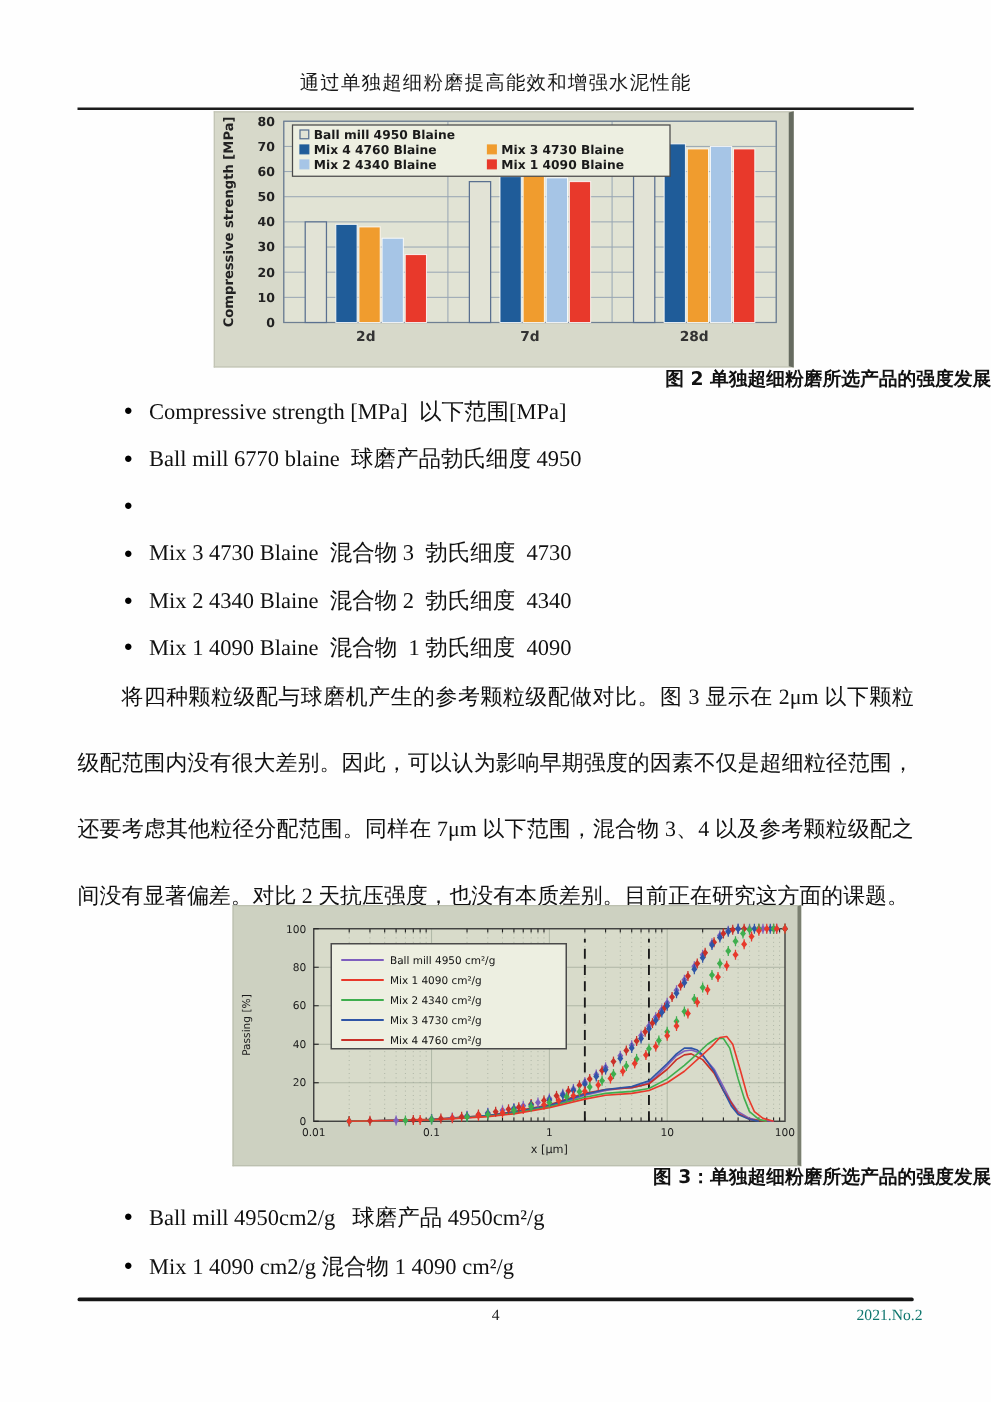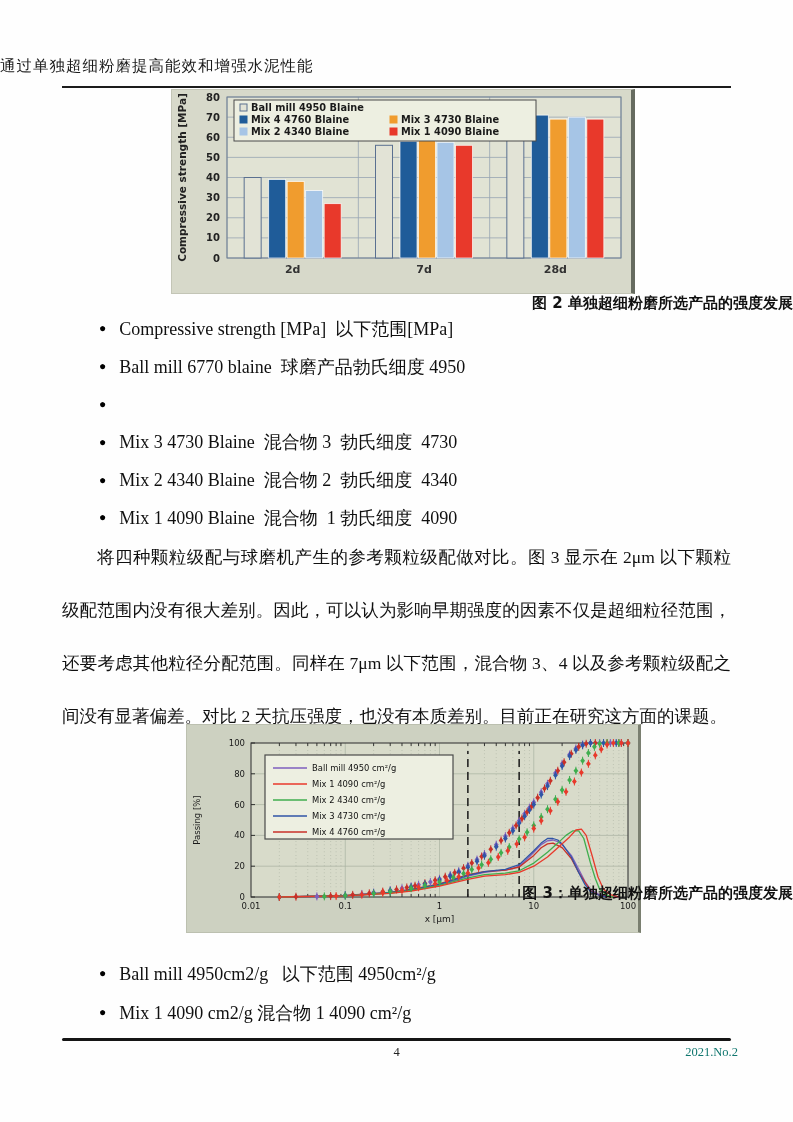--- a/index.html
+++ b/index.html
@@ -1,28 +1,28 @@
 <!DOCTYPE html>
 <html><head>
 <meta charset="utf-8">
 <style>
   html,body{margin:0;padding:0;background:#ffffff;}
   #page{position:relative;width:793px;height:1122px;background:#fefefe;margin:0 auto;overflow:hidden;
         font-family:"Liberation Serif","DejaVu Serif",serif;color:#111;}
   .abs{position:absolute;}
-  #header-title{top:56px;left:0;width:100%;font-size:15.5px;letter-spacing:1px;color:#1a1a1a;}
+  #header-title{top:56px;left:0;width:100%;text-align:center;font-size:15.5px;letter-spacing:1px;color:#1a1a1a;}
   #header-rule{top:86px;left:62px;width:669px;border-top:2px solid #1c1c1c;}
   #fig2{left:171px;top:89px;width:459px;height:203px;background:#d7d9ca;border:1px solid #c3c5b6;
         border-right:4px solid #666b60;box-sizing:content-box;}
   #fig3{left:186px;top:724px;width:451px;height:207px;background:#cdd1c1;border:1px solid #bcc0b0;
         border-right:3px solid #7a7f70;}
   .caption{left:0;width:100%;text-align:right;font-family:"DejaVu Sans","Liberation Sans",sans-serif;
            font-weight:700;font-size:15px;color:#111;}
   #caption-fig2{top:294px;}
-  #caption-fig3{top:884px;}
+  #caption-fig3{top:932px;}
   ul.bullets{list-style:none;margin:0;padding:0;left:99px;position:absolute;}
   #bullets-fig2{top:310px;width:620px;}
   #bullets-fig3{top:954px;width:620px;}
   ul.bullets li{display:flex;align-items:center;font-size:18px;color:#101010;}
   #bullets-fig2 li{height:37.8px;}
   #bullets-fig3 li{height:39px;}
   .bullet-dot{font-size:12px;margin-right:13px;flex:0 0 auto;color:#000;}
   .li-text{white-space:pre-wrap;}
   #body-paragraph{top:531px;left:62px;width:669px;font-size:17.5px;line-height:53px;
                   text-align:justify;text-indent:35px;color:#101010;margin:0;}
@@ -591,21 +591,21 @@
         <line x1="86" x2="120" y1="107" y2="107" stroke="#c93028" stroke-width="1.5"></line>
         <text x="125" y="110" font-family="&quot;DejaVu Sans&quot;,&quot;Liberation Sans&quot;,sans-serif" font-size="8.4" fill="#111">Mix 4 4760 cm²/g</text>
       </svg>
   </div>
 
   <div id="caption-fig3" class="abs caption">图 3：单独超细粉磨所选产品的强度发展</div>
 
   <ul id="bullets-fig3" class="bullets">
     <li>
         <span class="bullet-dot">●</span>
-        <span class="li-text">Ball mill 4950cm2/g   以下范围 4950cm²/g</span>
+        <span class="li-text">Ball mill 4950cm2/g   球磨产品 4950cm²/g</span>
       </li>
     <li>
         <span class="bullet-dot">●</span>
         <span class="li-text">Mix 1 4090 cm2/g 混合物 1 4090 cm²/g</span>
       </li>
   </ul>
 
   <div id="footer-rule" class="abs"></div>
   <div id="footer-pagenum" class="abs">4</div>
   <div id="footer-issue" class="abs">2021.No.2</div>

